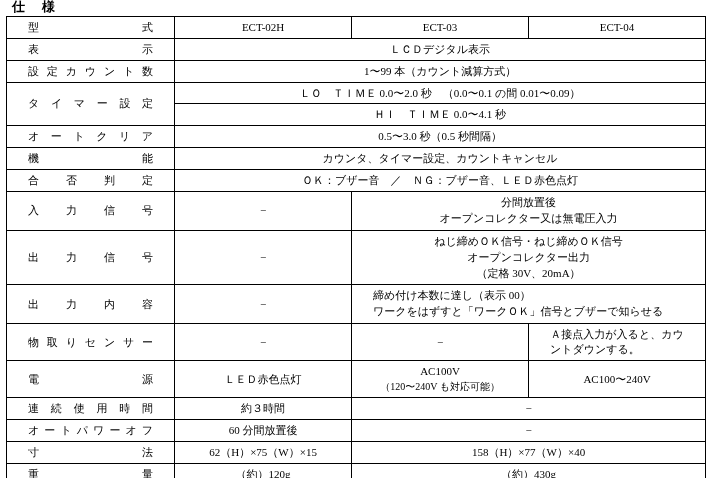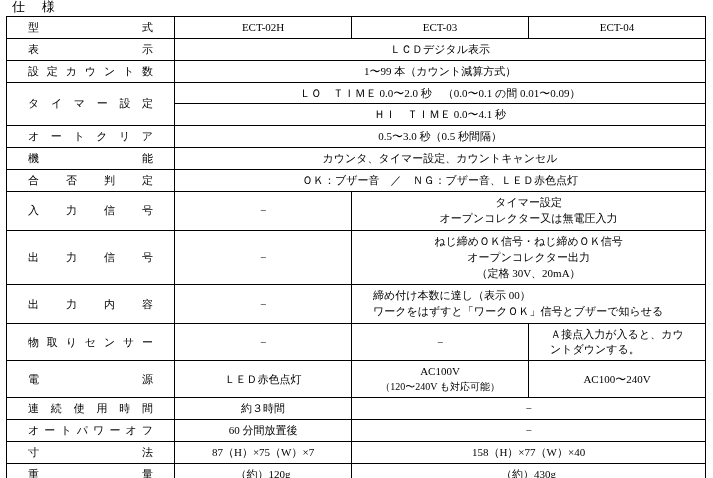--- a/index.html
+++ b/index.html
@@ -16,21 +16,21 @@
   }
   .page {
     position: relative;
     width: 713px;
     height: 478px;
     box-sizing: border-box;
     padding: 0 6px;
   }
   .page-title {
     font-size: 13px;
-    font-weight: normal;
+    font-weight: bold;
     letter-spacing: 2px;
     padding: 0 0 2px 6px;
     line-height: 14px;
     height: 14px;
     overflow: hidden;
   }
   table.spec {
     border-collapse: collapse;
     width: 700px;
     table-layout: fixed;
@@ -141,21 +141,21 @@
         </td>
         <td colspan="3">ＯＫ：ブザー音　／　ＮＧ：ブザー音、ＬＥＤ赤色点灯</td>
       </tr>
 
       <tr>
         <td class="label">
           <span class="lbl">入　力　信　号</span>
         </td>
         <td class="dash">−</td>
         <td colspan="2" class="lines">
-          <div>タイマー設定</div>
+          <div>分間放置後</div>
           <div>オープンコレクター又は無電圧入力</div>
         </td>
       </tr>
 
       <tr>
         <td class="label">
           <span class="lbl">出　力　信　号</span>
         </td>
         <td class="dash">−</td>
         <td colspan="2" class="lines">
@@ -210,21 +210,21 @@
           <span class="lbl">オ ー ト パ ワ ー オ フ</span>
         </td>
         <td>60 分間放置後</td>
         <td colspan="2" class="dash">−</td>
       </tr>
 
       <tr>
         <td class="label">
           <span class="lbl">寸　　　　　　　　法</span>
         </td>
-        <td>87（H）×75（W）×7</td>
+        <td>62（H）×75（W）×15</td>
         <td colspan="2">158（H）×77（W）×40</td>
       </tr>
 
       <tr>
         <td class="label">
           <span class="lbl">重　　　　　　　　量</span>
         </td>
         <td>（約）120g</td>
         <td colspan="2">（約）430g</td>
       </tr>

